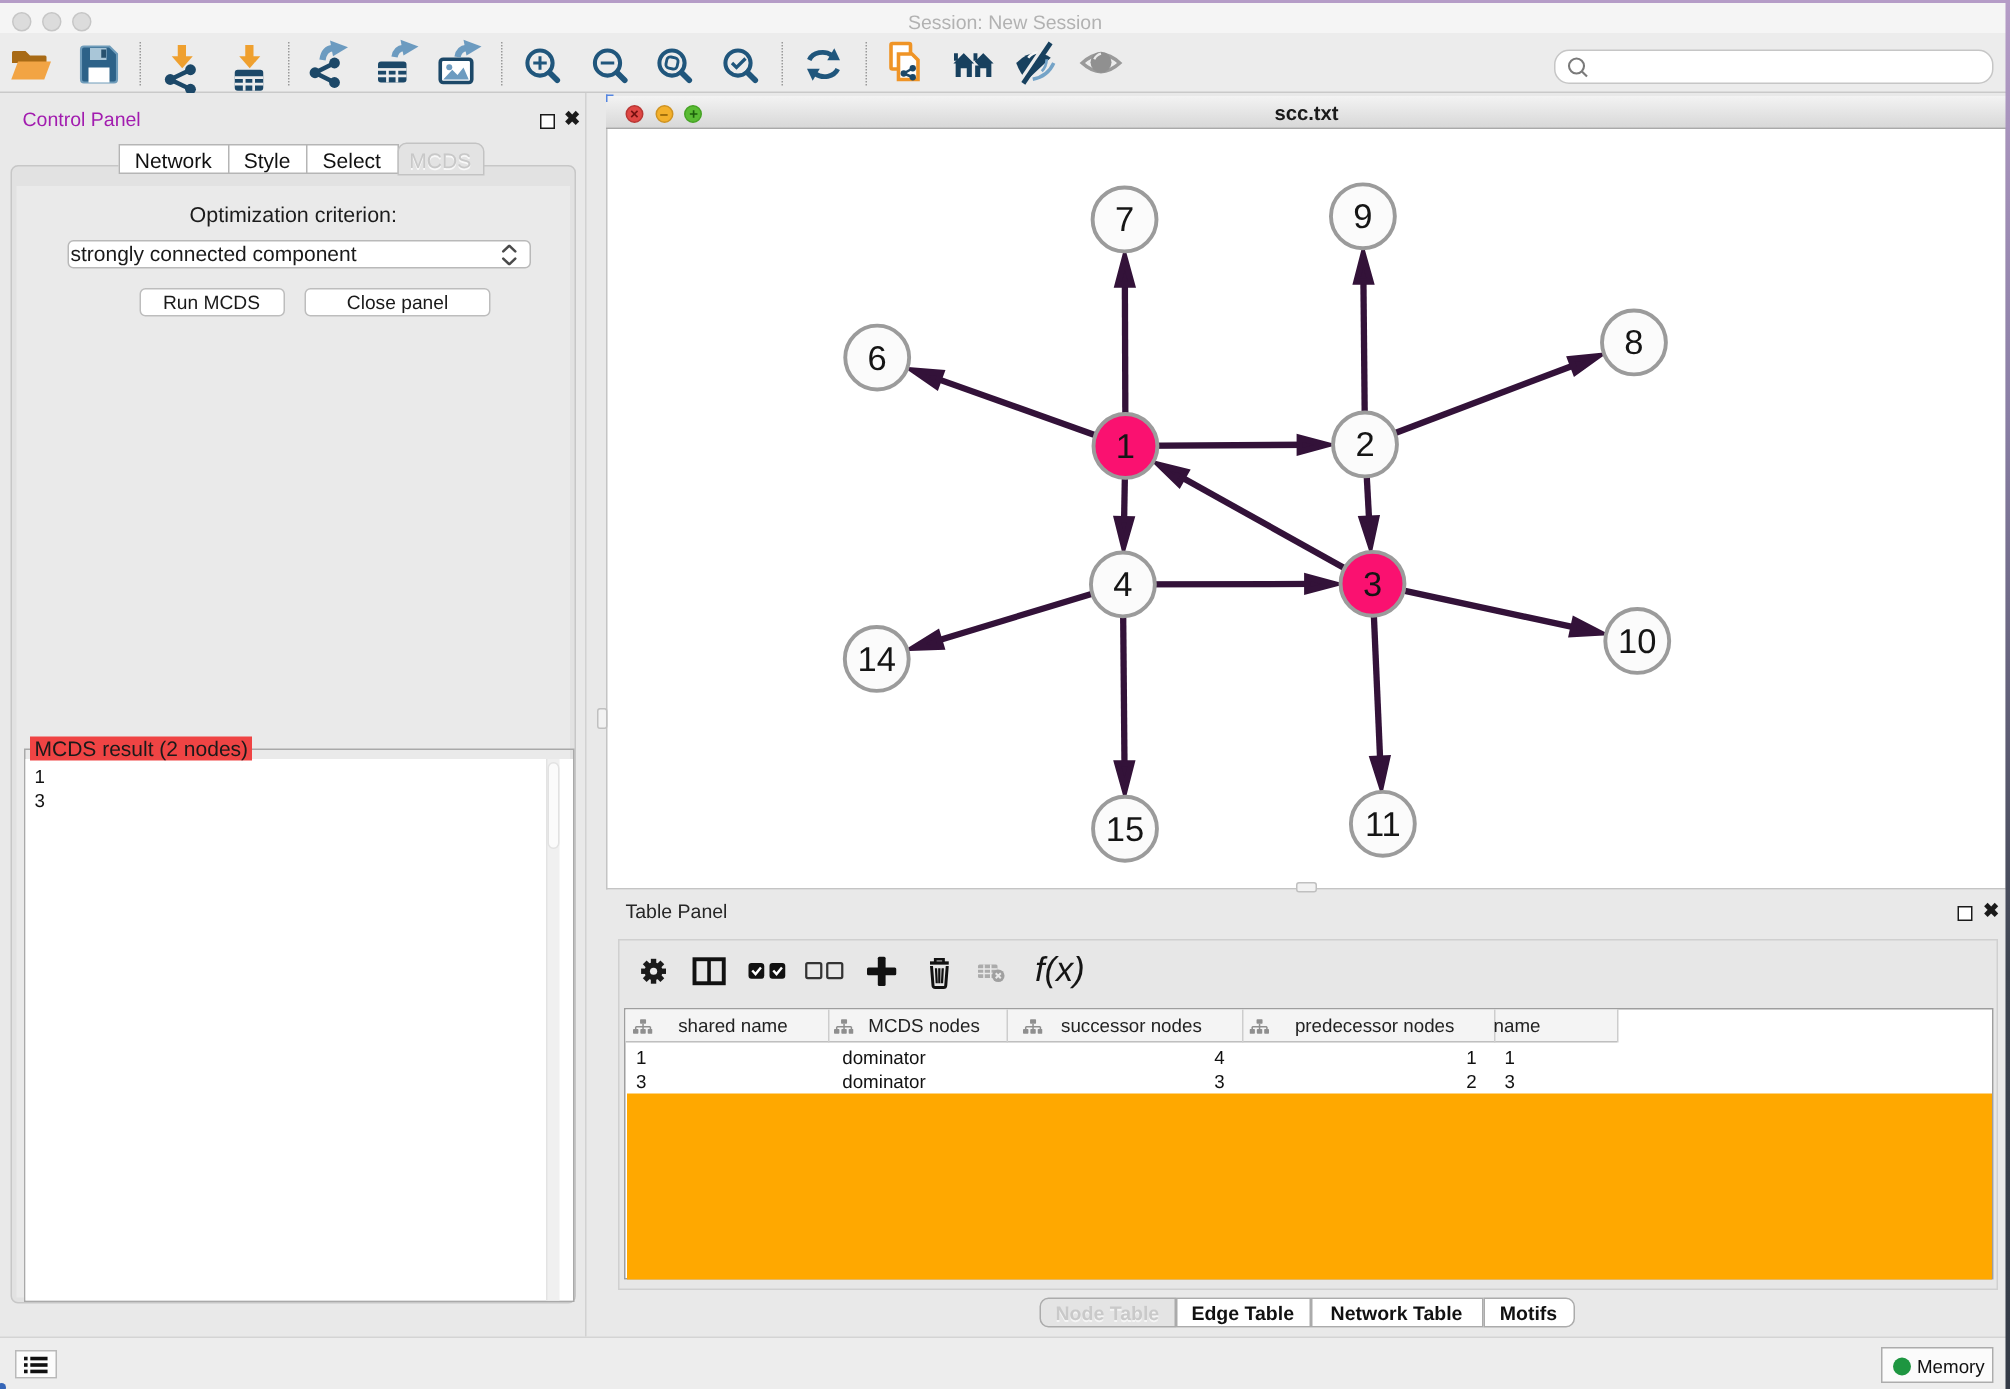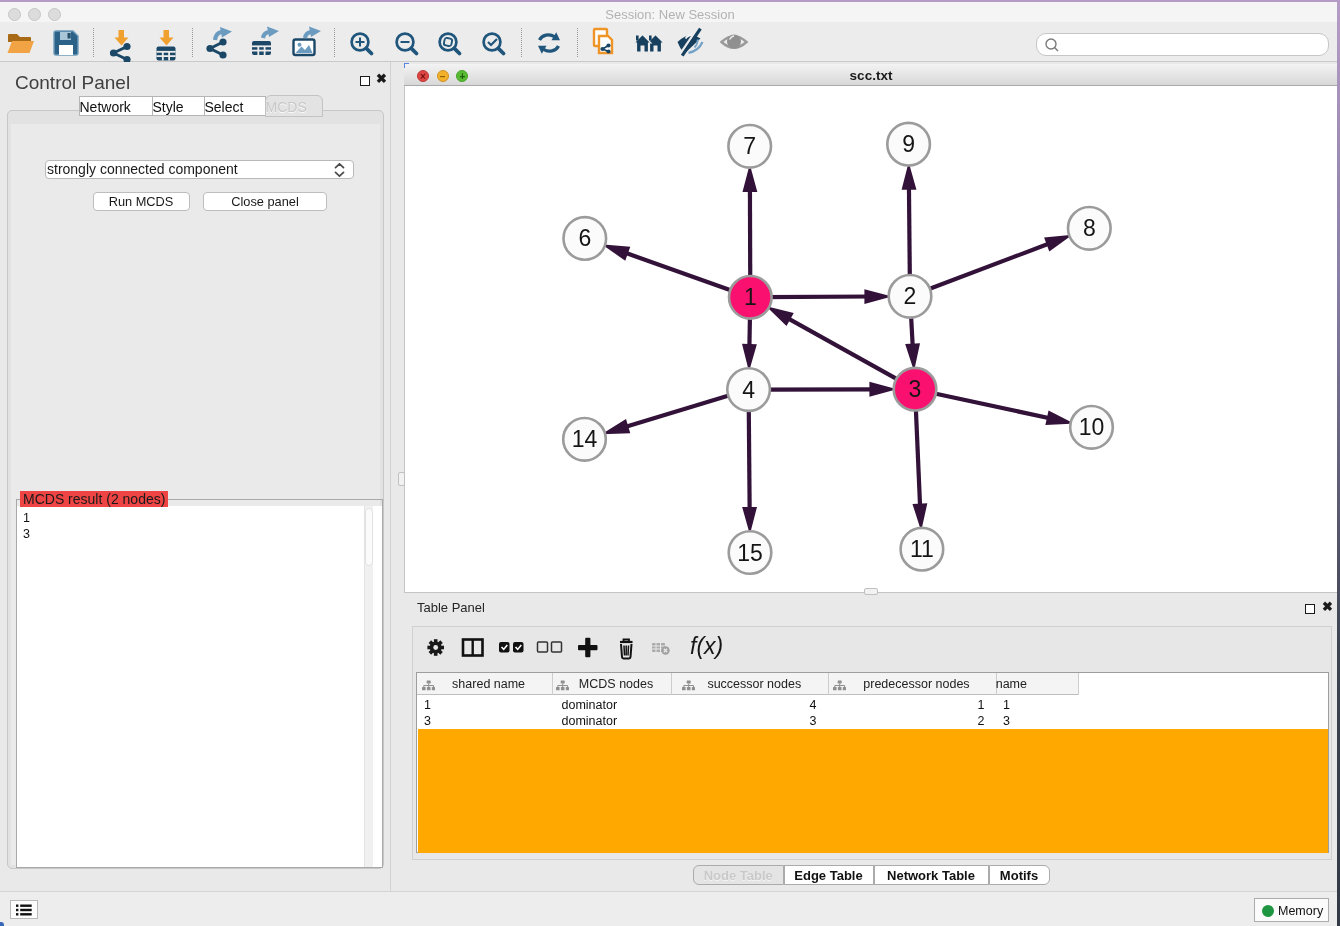--- a/index.html
+++ b/index.html
@@ -6,26 +6,26 @@
 #topline{left:0;top:0;width:1340px;height:2px;background:#b59cc7;}
 #titlebar{left:0;top:2px;width:1340px;height:20px;background:#f5f5f5;}
 #titlebar .dot{position:absolute;top:6px;width:11px;height:11px;border-radius:50%;background:#dcdcdc;border:1px solid #c6c6c6;}
 #wintitle{left:0;top:5px;width:1340px;text-align:center;font-size:13px;color:#b2b2b2;}
 #toolbar{left:0;top:22px;width:1340px;height:40px;background:#ececec;border-bottom:1px solid #c9c9c9;box-sizing:border-box;}
 .sep{position:absolute;top:6px;height:29px;width:0;border-left:1px dotted #999;}
 .ticon{position:absolute;}
 #searchbox{left:1036px;top:11px;width:291px;height:21px;background:#fff;border:1px solid #c6c6c6;border-radius:10px;}
 
 #cpanel{left:0;top:62px;width:391px;height:829px;background:#e9e9e9;}
-#cphead{left:15px;top:10px;font-size:19px;color:#404040;}
+#cphead{left:15px;top:10px;font-size:13px;color:#a21caf;}
 #cpfloat{left:360px;top:14px;width:8px;height:8px;border:1.5px solid #1a1a1a;background:#fff;}
 #cpclose{left:376px;top:9px;font-size:13px;font-weight:bold;color:#1a1a1a;}
 #paneA{left:7px;top:48px;width:377px;height:759px;background:#e2e2e2;border:1px solid #c7c7c7;border-radius:5px;box-sizing:border-box;}
 #paneB{left:11px;top:62px;width:369px;height:741px;background:#eaeaea;}
-.tab{position:absolute;top:34px;height:20px;line-height:20px;text-align:left;font-size:14px;color:#111;background:#fff;border:1px solid #b5b5b5;box-sizing:border-box;}
+.tab{position:absolute;top:34px;height:20px;line-height:20px;text-align:center;font-size:14px;color:#111;background:#fff;border:1px solid #b5b5b5;box-sizing:border-box;}
 #tabm{background:#e3e3e3;border:1px solid #c3c3c3;color:#c8c8c8;text-shadow:0 1px 0 #f8f8f8;border-radius:6px 6px 0 0;top:33px;height:22px;line-height:22px;}
 #optlabel{left:0px;top:74px;width:391px;text-align:center;font-size:14.3px;color:#1c1c1c;}
 #dd{left:45px;top:98px;width:309px;height:19px;background:#fff;border:1px solid #b9b9b9;border-radius:4px;box-sizing:border-box;font-size:14px;color:#1a1a1a;line-height:17px;padding-left:1px;}
 .btn{position:absolute;top:130px;height:19px;background:#fff;border:1px solid #bdbdbd;border-radius:4px;box-sizing:border-box;font-size:12.8px;color:#1a1a1a;text-align:center;line-height:17px;}
 #fieldset{left:16px;top:437px;width:367px;height:369px;border:1px solid #a9a9a9;box-sizing:border-box;}
 #fslegend{left:20px;top:429px;background:#ef4444;padding:0 3px;font-size:14px;color:#1a1a1a;}
 #fswhite{left:17px;top:444px;width:365px;height:361px;background:#fff;}
 #fsscroll{left:364px;top:444px;width:9px;height:361px;background:#f0f0f0;border-left:1px solid #e3e3e3;box-sizing:border-box;}
 #fsv1{left:23px;top:449px;font-size:12.5px;color:#111;}
 #fsv2{left:23px;top:465px;font-size:12.5px;color:#111;}
@@ -204,20 +204,21 @@
 <div class="abs" id="cpanel">
   <div class="abs" id="cphead">Control Panel</div>
   <div class="abs" id="cpfloat"></div>
     <div class="abs" id="cpclose">✖</div>
   <div class="abs" id="paneA"></div>
     <div class="abs" id="paneB"></div>
   <div class="tab" style="left:78.5px;width:74px">Network</div>
   <div class="tab" style="left:151.5px;width:53px">Style</div>
   <div class="tab" style="left:203.5px;width:62px">Select</div>
   <div class="tab" id="tabm" style="left:264.5px;width:58px">MCDS</div>
+  <div class="abs" id="optlabel">Optimization criterion:</div>
   <div class="abs" id="dd">strongly connected component<svg width="11" height="14" style="position:absolute;right:8px;top:2px">
         <path d="M1.5 4.6 L5.5 0.8 L9.5 4.6" fill="none" stroke="#4a4a4a" stroke-width="1.7" stroke-linecap="round" stroke-linejoin="round"></path>
         <path d="M1.5 9.4 L5.5 13.2 L9.5 9.4" fill="none" stroke="#4a4a4a" stroke-width="1.7" stroke-linecap="round" stroke-linejoin="round"></path>
       </svg></div>
   <div class="btn" style="left:92.5px;width:97px">Run MCDS</div>
   <div class="btn" style="left:203px;width:124px">Close panel</div>
   <div class="abs" id="fieldset"></div>
   <div class="abs" id="fswhite"></div>
   <div class="abs" id="fsscroll"></div>
     <div class="abs" style="left:364.5px;top:446px;width:8px;height:58px;background:#fbfbfb;border:1px solid #e2e2e2;border-radius:4px;box-sizing:border-box"></div>

